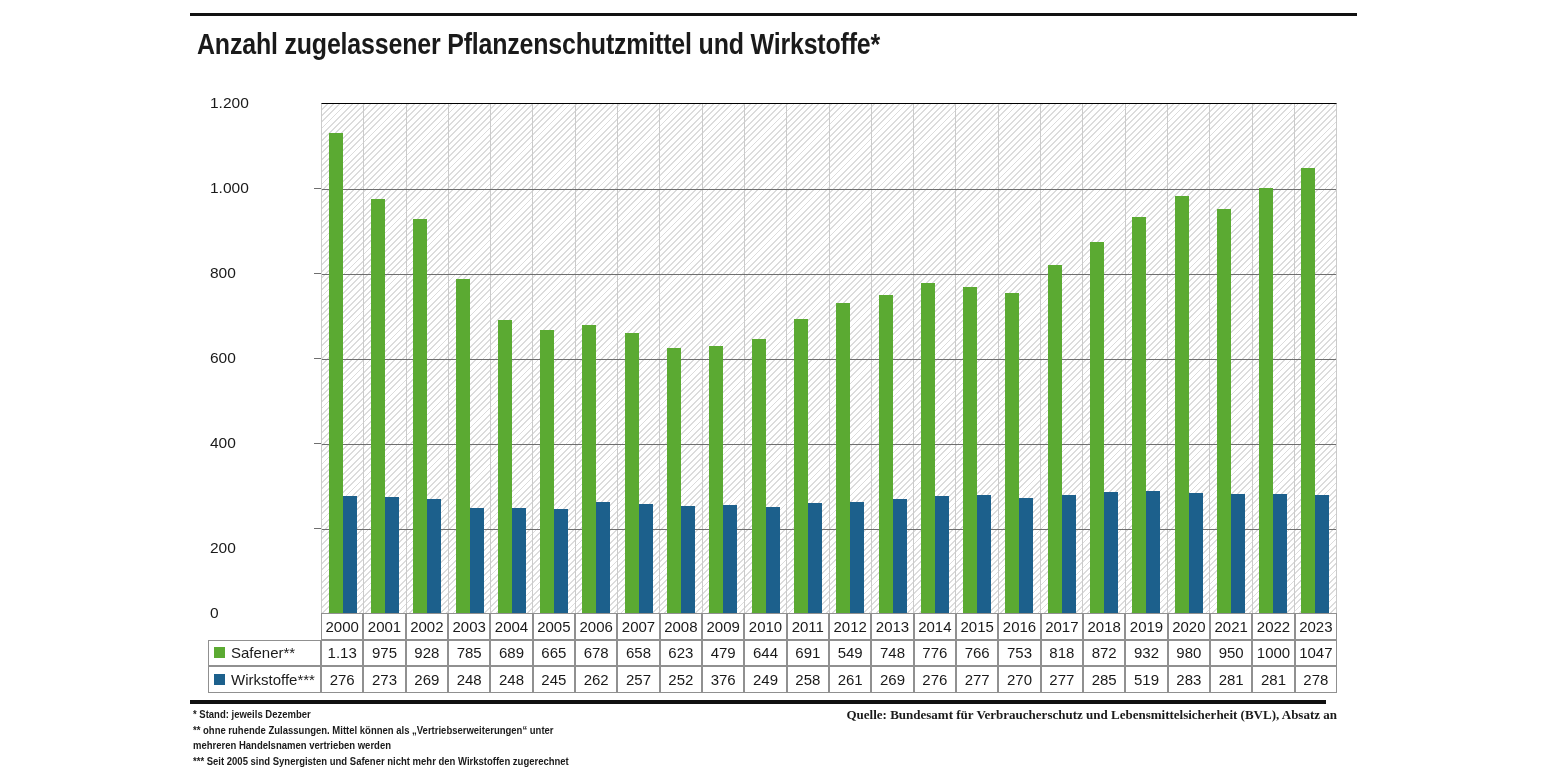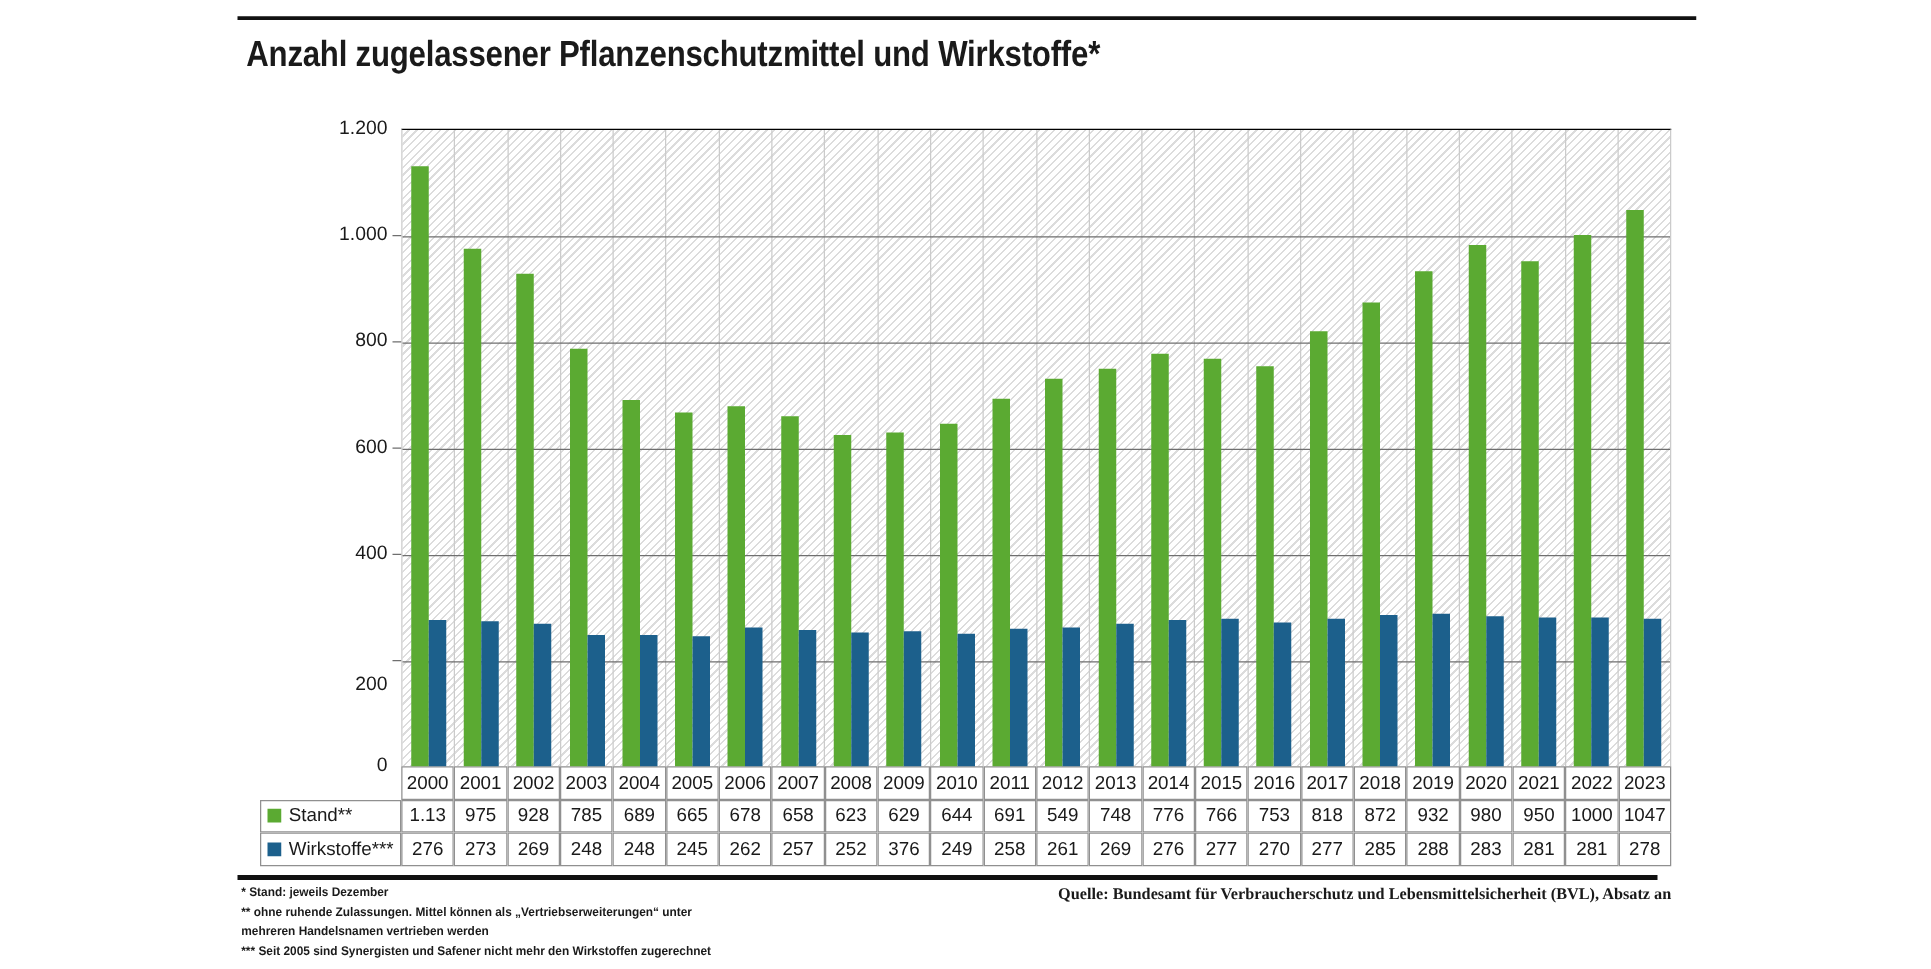--- a/index.html
+++ b/index.html
@@ -20,21 +20,21 @@
         background-color:#fff;}
   .cols{position:absolute;left:0;top:0;right:0;bottom:0;display:flex;}
   .col{flex:1 1 0;position:relative;border-right:1px solid #cbcbcb;}
   .col:last-child{border-right:none;}
   .gridline{position:absolute;left:0;right:0;height:1px;background:#6f6f6f;z-index:1;}
   .bar{position:absolute;bottom:0;z-index:2;}
   .bar.green{left:calc(50% - 14px);width:14px;}
   .bar.blue{left:50%;width:14px;}
 
   .axis-layer{position:absolute;left:0;top:0;right:0;bottom:0;pointer-events:none;}
-  .ylabel{position:absolute;left:210px;width:100px;text-align:right;font-size:15.5px;height:20px;line-height:20px;}
+  .ylabel{position:absolute;left:210px;width:100px;font-size:15.5px;height:20px;line-height:20px;}
   .ytick{position:absolute;width:7px;height:1px;background:#6f6f6f;left:314px;}
 
   
   .dtable{position:absolute;left:208px;top:613px;width:1129px;display:grid;
           grid-template-columns:113px repeat(24,1fr);grid-auto-rows:26.5px;}
   .cell{box-sizing:border-box;border:1px solid #909090;background:#fff;display:flex;
         align-items:center;justify-content:center;font-size:15px;overflow:hidden;white-space:nowrap;}
   .cell.spacer{border:none;background:transparent;}
   .cell.legend{justify-content:flex-start;padding-left:5px;}
   .swatch{width:11px;height:11px;margin-right:6px;flex:0 0 auto;}
@@ -197,32 +197,32 @@
       <div class="cell">2016</div>
       <div class="cell">2017</div>
       <div class="cell">2018</div>
       <div class="cell">2019</div>
       <div class="cell">2020</div>
       <div class="cell">2021</div>
       <div class="cell">2022</div>
       <div class="cell">2023</div>
       <div class="cell legend">
         <div class="swatch" style="background: rgb(91, 170, 50);"></div>
-        <span>Stand**</span>
+        <span>Safener**</span>
       </div>
       <div class="cell">1.13</div>
       <div class="cell">975</div>
       <div class="cell">928</div>
       <div class="cell">785</div>
       <div class="cell">689</div>
       <div class="cell">665</div>
       <div class="cell">678</div>
       <div class="cell">658</div>
       <div class="cell">623</div>
-      <div class="cell">629</div>
+      <div class="cell">479</div>
       <div class="cell">644</div>
       <div class="cell">691</div>
       <div class="cell">549</div>
       <div class="cell">748</div>
       <div class="cell">776</div>
       <div class="cell">766</div>
       <div class="cell">753</div>
       <div class="cell">818</div>
       <div class="cell">872</div>
       <div class="cell">932</div>
@@ -246,21 +246,21 @@
       <div class="cell">376</div>
       <div class="cell">249</div>
       <div class="cell">258</div>
       <div class="cell">261</div>
       <div class="cell">269</div>
       <div class="cell">276</div>
       <div class="cell">277</div>
       <div class="cell">270</div>
       <div class="cell">277</div>
       <div class="cell">285</div>
-      <div class="cell">288</div>
+      <div class="cell">519</div>
       <div class="cell">283</div>
       <div class="cell">281</div>
       <div class="cell">281</div>
       <div class="cell">278</div>
     </div>
 
   <div class="bottom-rule"></div>
   <div class="footnotes">
       <div>* Stand: jeweils Dezember</div>
       <div>** ohne ruhende Zulassungen. Mittel können als „Vertriebserweiterungen“ unter</div>

